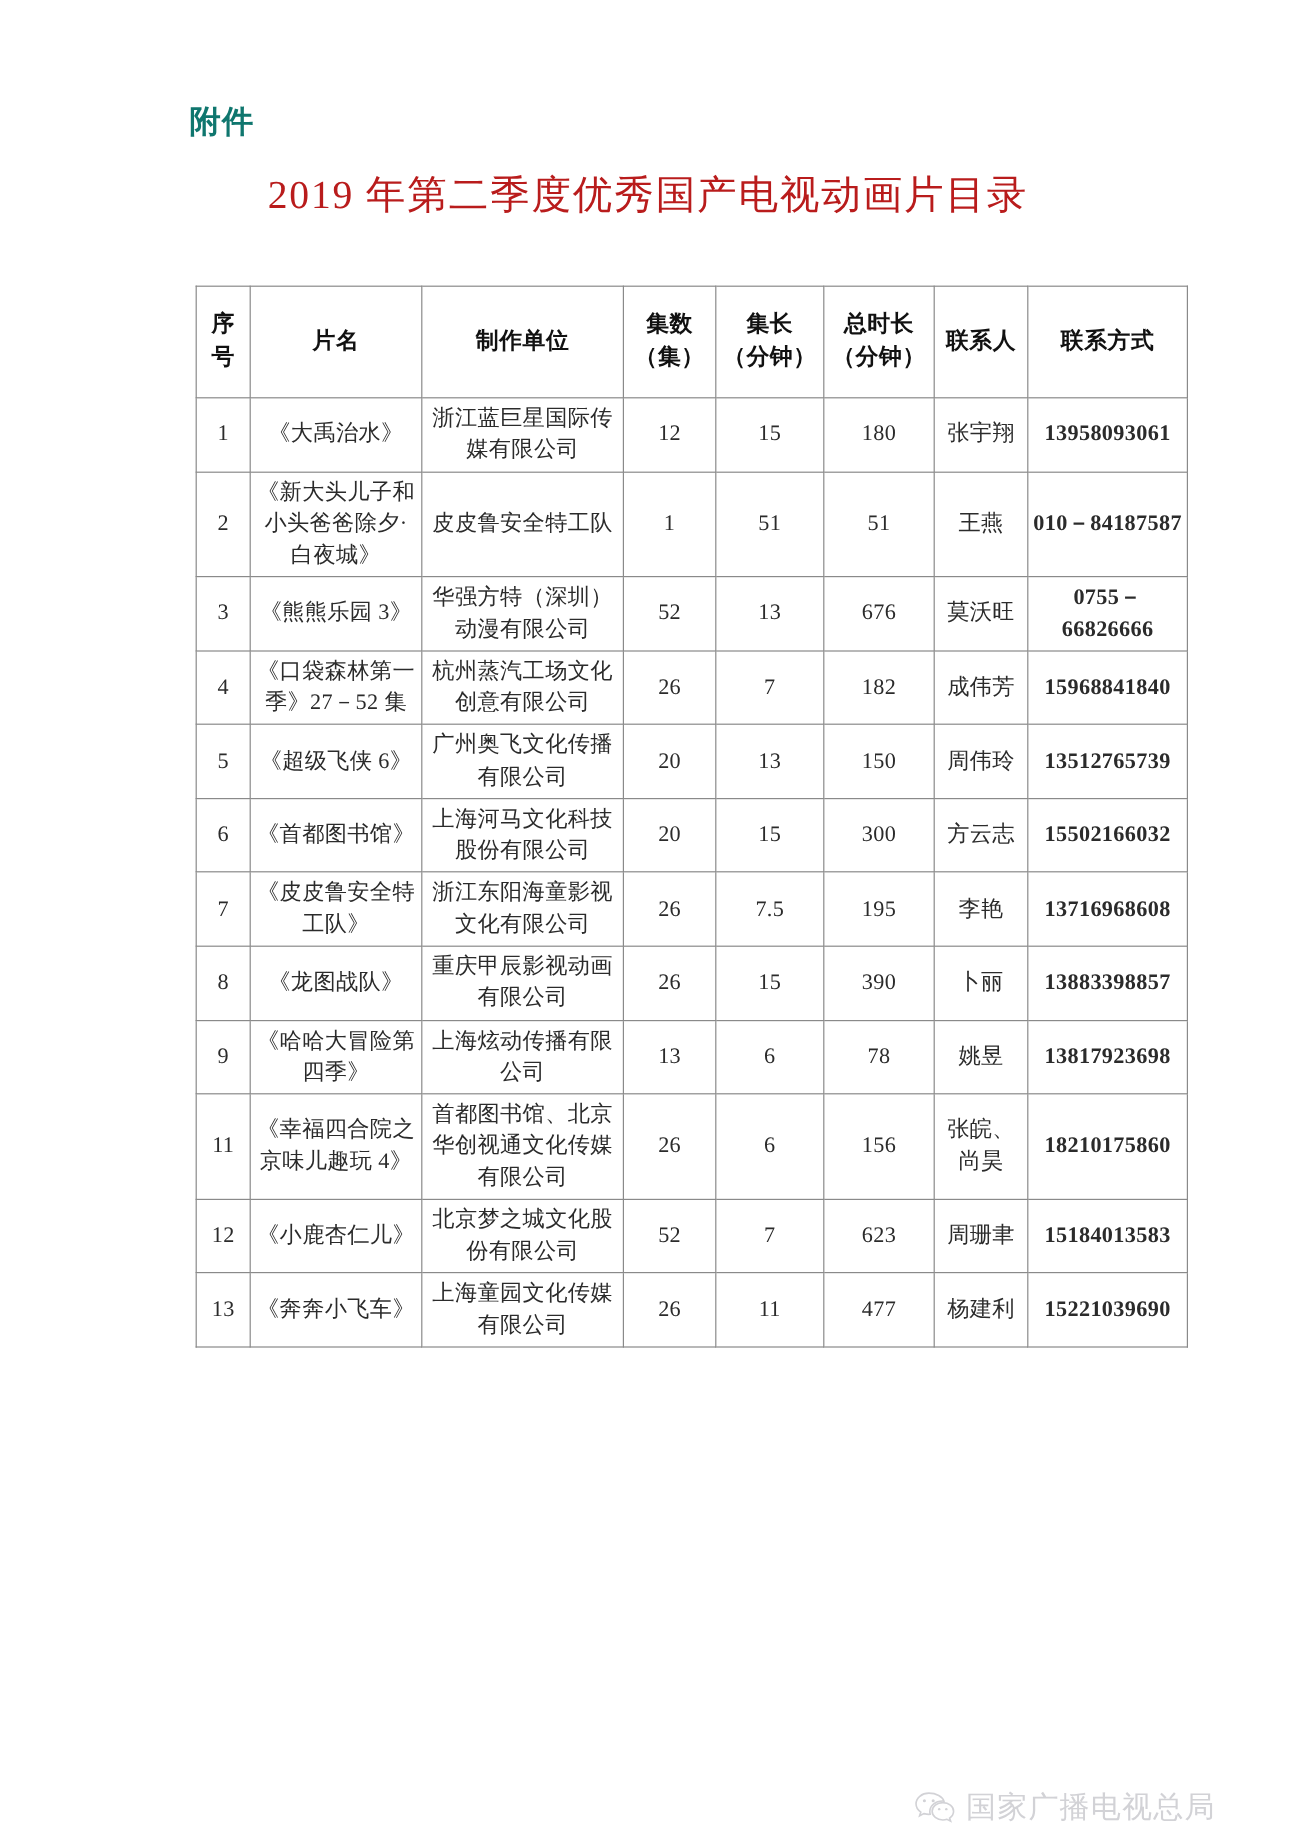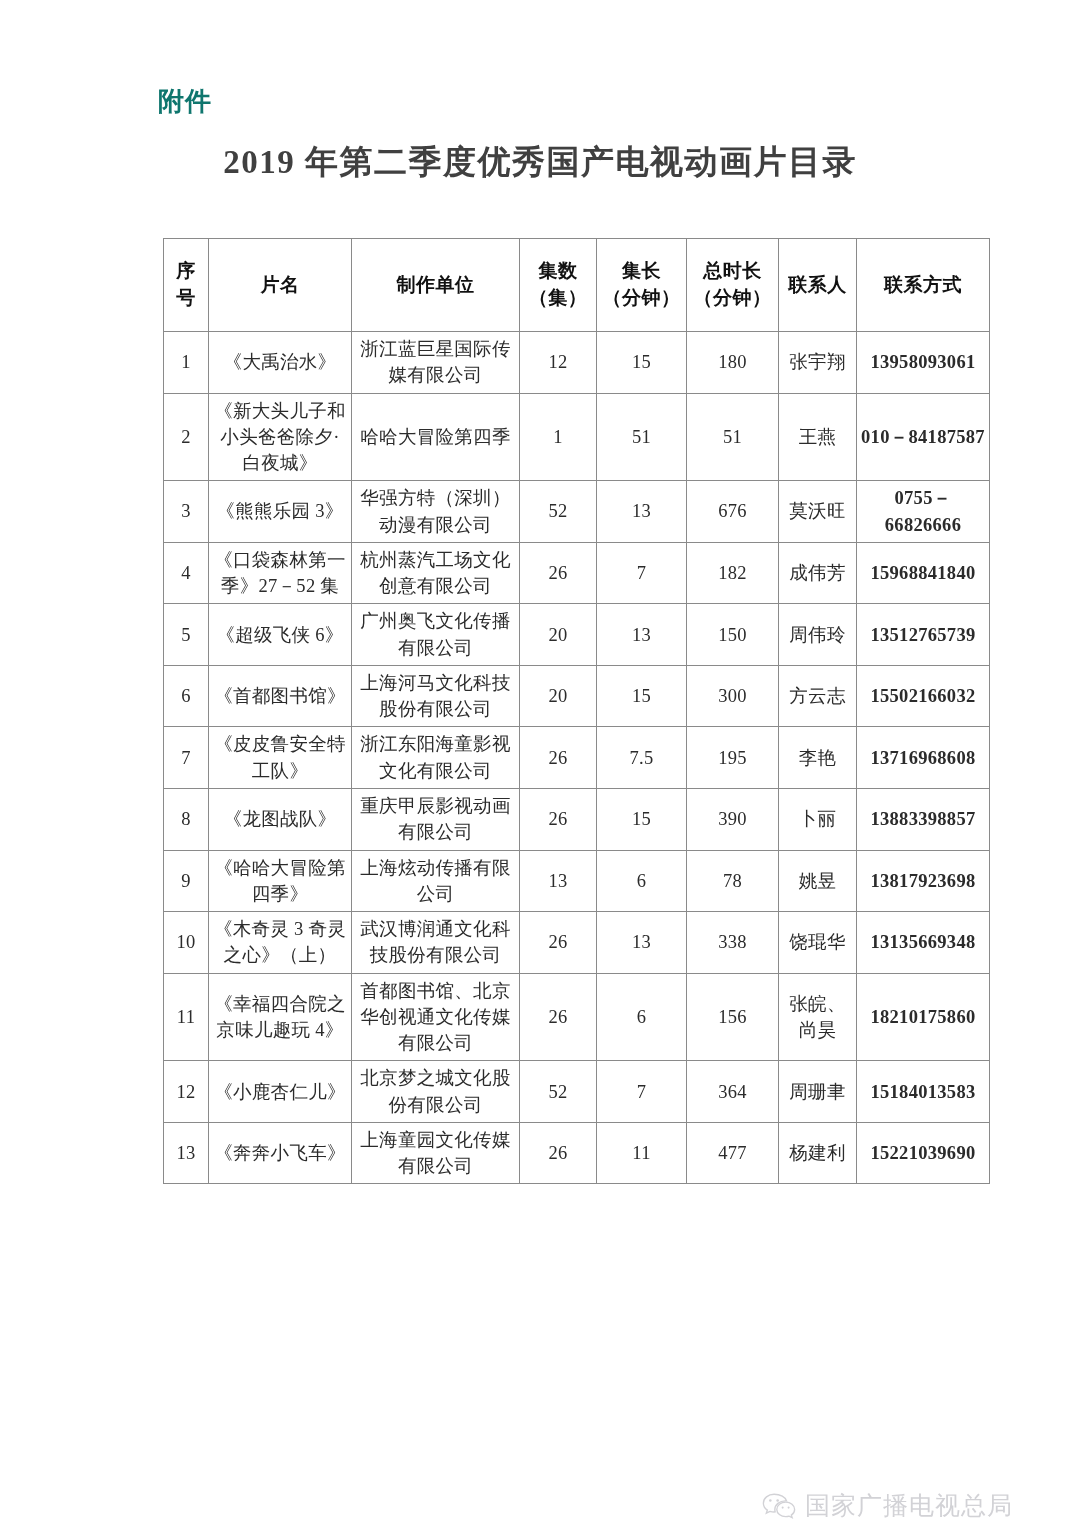--- a/index.html
+++ b/index.html
@@ -33,23 +33,23 @@
     font-family: "Liberation Serif", "DejaVu Serif", serif;
   }
 
   .doc-title {
     position: absolute;
     left: 0;
     right: 0;
     top: 140px;
     text-align: center;
     font-size: 33px;
-    font-weight: bold;
+    font-weight: normal;
     letter-spacing: 1.5px;
-    color: #404040;
+    color: #b91c1c;
     font-family: "Liberation Serif", "DejaVu Serif", serif;
   }
 
   
   .table-wrap {
     position: absolute;
     left: 163px;
     top: 238px;
     width: 826px;
   }
@@ -205,21 +205,21 @@
             <td class="studio-cell">浙江蓝巨星国际传媒有限公司</td>
             <td class="eps">12</td>
             <td class="len">15</td>
             <td class="total">180</td>
             <td class="contact-cell">张宇翔</td>
             <td class="phone">13958093061</td>
           </tr>
           <tr>
             <td class="num">2</td>
             <td class="title-cell">《新大头儿子和小头爸爸除夕·白夜城》</td>
-            <td class="studio-cell">哈哈大冒险第四季</td>
+            <td class="studio-cell">皮皮鲁安全特工队</td>
             <td class="eps">1</td>
             <td class="len">51</td>
             <td class="total">51</td>
             <td class="contact-cell">王燕</td>
             <td class="phone">010－84187587</td>
           </tr>
           <tr>
             <td class="num">3</td>
             <td class="title-cell">《熊熊乐园 3》</td>
             <td class="studio-cell">华强方特（深圳）动漫有限公司</td>
@@ -283,46 +283,36 @@
             <td class="num">9</td>
             <td class="title-cell">《哈哈大冒险第四季》</td>
             <td class="studio-cell">上海炫动传播有限公司</td>
             <td class="eps">13</td>
             <td class="len">6</td>
             <td class="total">78</td>
             <td class="contact-cell">姚昱</td>
             <td class="phone">13817923698</td>
           </tr>
           <tr>
-            <td class="num">10</td>
-            <td class="title-cell">《木奇灵 3 奇灵之心》（上）</td>
-            <td class="studio-cell">武汉博润通文化科技股份有限公司</td>
-            <td class="eps">26</td>
-            <td class="len">13</td>
-            <td class="total">338</td>
-            <td class="contact-cell">饶琨华</td>
-            <td class="phone">13135669348</td>
-          </tr>
-          <tr>
             <td class="num">11</td>
             <td class="title-cell">《幸福四合院之京味儿趣玩 4》</td>
             <td class="studio-cell">首都图书馆、北京华创视通文化传媒有限公司</td>
             <td class="eps">26</td>
             <td class="len">6</td>
             <td class="total">156</td>
             <td class="contact-cell">张皖、尚昊</td>
             <td class="phone">18210175860</td>
           </tr>
           <tr>
             <td class="num">12</td>
             <td class="title-cell">《小鹿杏仁儿》</td>
             <td class="studio-cell">北京梦之城文化股份有限公司</td>
             <td class="eps">52</td>
             <td class="len">7</td>
-            <td class="total">364</td>
+            <td class="total">623</td>
             <td class="contact-cell">周珊聿</td>
             <td class="phone">15184013583</td>
           </tr>
           <tr>
             <td class="num">13</td>
             <td class="title-cell">《奔奔小飞车》</td>
             <td class="studio-cell">上海童园文化传媒有限公司</td>
             <td class="eps">26</td>
             <td class="len">11</td>
             <td class="total">477</td>

